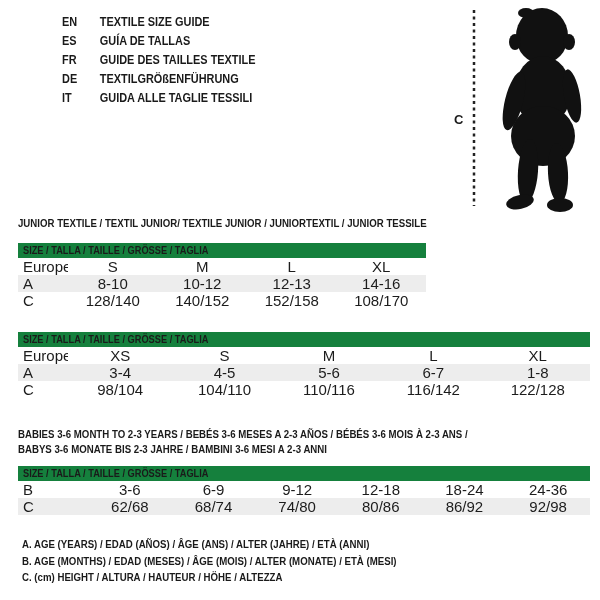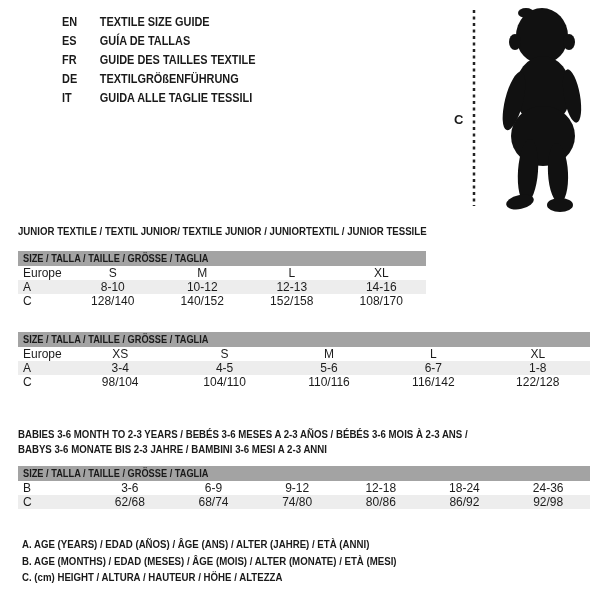--- a/index.html
+++ b/index.html
@@ -17,31 +17,31 @@
   .lang-header { position:absolute; left:22px; top:12px;margin-left:40px; }
   .lang-row { display:flex; height:19px; align-items:center; font-weight:bold; font-size:13px;
               transform:scaleX(0.84); transform-origin:left center; white-space:nowrap; }
   .lang-code { width:45px; flex:0 0 45px; }
 
   
   .figure-wrap { position:absolute; left:446px; top:4px; width:152px; height:214px; }
 
   
   .section { position:absolute; left:18px; }
-  #section-junior   { top:224px; width:408px; }
+  #section-junior   { top:216px; width:408px; }
   #section-children { top:320px; width:572px; }
   #section-babies   { top:427px; width:572px; }
   .section-title { font-weight:bold; font-size:11.5px; line-height:15px; white-space:nowrap; }
   .size-bar {
-    background:#a3a3a3; height:15px; line-height:15px; padding-left:5px;
+    background:#15803d; height:15px; line-height:15px; padding-left:5px;
     font-weight:bold; font-size:11px; margin-top:12px; overflow:hidden; white-space:nowrap;
   }
   #section-babies .size-bar { margin-top:9px; }
   table { width:100%; border-collapse:collapse; table-layout:fixed; }
-  td { height:14px; padding:0; text-align:center; font-size:12px; font-weight:normal; color:#1c1c1c;
+  td { height:14px; padding:0; text-align:center; font-size:15px; font-weight:normal; color:#1c1c1c;
        white-space:nowrap; overflow:hidden; }
   td.rowlabel { text-align:left; padding-left:5px; }
   tr.shaded { background:#ededed; }
 
   
   .legend { position:absolute; left:22px; top:536px; }
   .legend-line { font-weight:bold; font-size:11.5px; line-height:16.5px; white-space:nowrap;
                  transform:scaleX(0.84); transform-origin:left center; }
 </style>
 </head>

